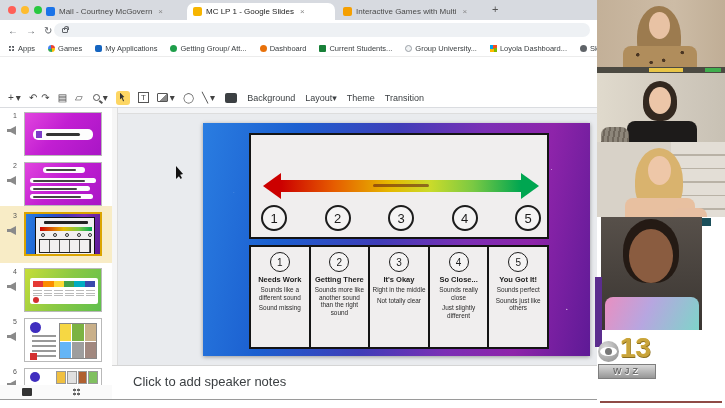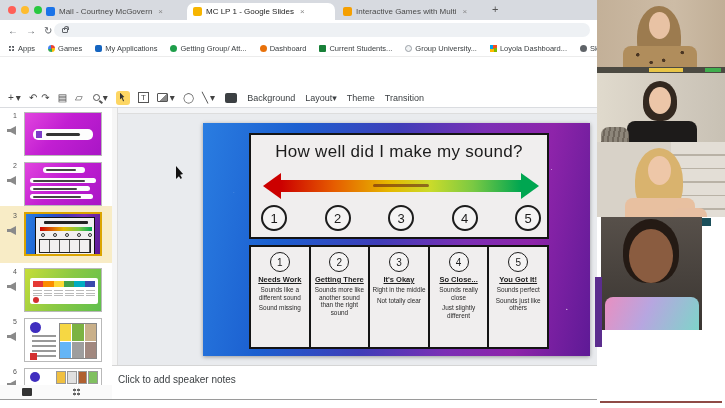--- a/index.html
+++ b/index.html
@@ -127,26 +127,26 @@
   .ah-l { width:0; height:0; border-top:13px solid transparent; border-bottom:13px solid transparent; border-right:18px solid #cc0000; }
   .ah-r { width:0; height:0; border-top:13px solid transparent; border-bottom:13px solid transparent; border-left:18px solid #00a651; }
   .abody { flex:1; height:12px; background:linear-gradient(90deg, #cc0000, #e65c00 22%, #e6b800 45%, #cbdb2a 62%, #7ac943 80%, #00a651); position:relative; }
   .awm { position:absolute; left:50%; top:4px; transform:translateX(-50%); width:56px; height:3px; background:rgba(90,20,20,.55); filter:blur(0.6px); border-radius:2px; }
   .scalerow { position:absolute; left:10px; top:70px; width:280px; display:flex; justify-content:space-between; }
   .scirc { width:26px; height:26px; border:2px solid #1c1c1c; border-radius:50%; background:#f5f4f4; font-size:13px; color:#1c1c1c; display:flex; align-items:center; justify-content:center; }
   .panel-bot { top:122px; height:104px; display:flex; }
   .rcol { flex:1; border-right:2px solid #141414; padding-top:5px; text-align:center; overflow:hidden; }
   .rcol:last-child { border-right:none; }
   .rcirc { width:20px; height:20px; border:1.7px solid #1c1c1c; border-radius:50%; margin:0 auto 3px auto; font-size:10px; color:#1c1c1c; display:flex; align-items:center; justify-content:center; background:#f5f4f4; }
-  .rhead { font-size:7.5px; font-weight:bold; color:#1c1c1c; text-decoration:underline; margin-bottom:2px; }
+  .rhead { font-size:7.5px; font-weight:bold; color:#1c1c1c; margin-bottom:2px; }
   .rline { font-size:6.4px; color:#2a2a2a; line-height:1.2; padding:0 2px; margin-bottom:3px; }
 
   
   .notes { position:absolute; left:112px; top:365px; width:485px; height:24px; background:#fff; border-top:1px solid #d5d5d5; }
-  .notes-text { position:absolute; left:6px; top:8px; font-size:10px; color:#3c4043; }
+  .notes-text { position:absolute; left:21px; top:8px; font-size:13px; color:#3c4043; }
 
   
   .videocol { position:absolute; left:597px; top:0; width:128px; height:408px; background:#fff; }
   .feed { position:absolute; left:0; width:128px; overflow:hidden; }
   .feed1 { top:0; height:67px; background:linear-gradient(90deg,#c3b098,#cdbca6 60%,#c0ae96); }
   .feed2 { top:73px; height:69px; background:linear-gradient(90deg,#e0dacd,#d3ccc0 55%,#c8c1b4); }
   .feed3 { top:142px; height:75px; background:#d8d2c8; }
   .feed4 { top:217px; left:4px; width:101px; height:113px; background:linear-gradient(#57504a,#3a3531); }
   .hair { position:absolute; border-radius:50% 50% 42% 42%; }
   .face { position:absolute; border-radius:50%; }
@@ -413,21 +413,20 @@
       <span class="v-film"></span>
       <span class="v-grid"></span>
     </div>
 
     <div class="canvas">
       <div class="vscroll"></div>
       <div class="hrule"></div>
       <div class="slide">
 
         <div class="panel panel-top">
-          <div class="slide-title">How well did I make my sound?</div>
           <div class="arrowrow">
             <div class="ah-l"></div>
             <div class="abody">
                 <div class="awm"></div>
               </div>
             <div class="ah-r"></div>
           </div>
           <div class="scalerow">
             <div class="scirc">1</div>
             <div class="scirc">2</div>
@@ -510,17 +509,22 @@
       <div class="hair" style="left:22px; top:2px; width:56px; height:64px; background:#241a14;"></div>
       <div class="face" style="left:28px; top:12px; width:44px; height:54px; background:#8a5c40;"></div>
       <div class="body" style="left:4px; top:80px; width:94px; height:33px; background:linear-gradient(115deg,#e98fc1,#b7a6e0 45%,#7fd4c9);"></div>
     </div>
 
   </div>
 
   <div class="purple-strip"></div>
   <div class="teal-sq"></div>
 
+  <div class="cbs-bug">
+    <div class="cbs-eye"></div>
+    <div class="cbs-13">13</div>
+    <div class="cbs-wjz">WJZ</div>
+  </div>
   <div class="wm-line"></div>
 
   <div class="cursor"></div>
 
 </div>
 
 </body></html>

